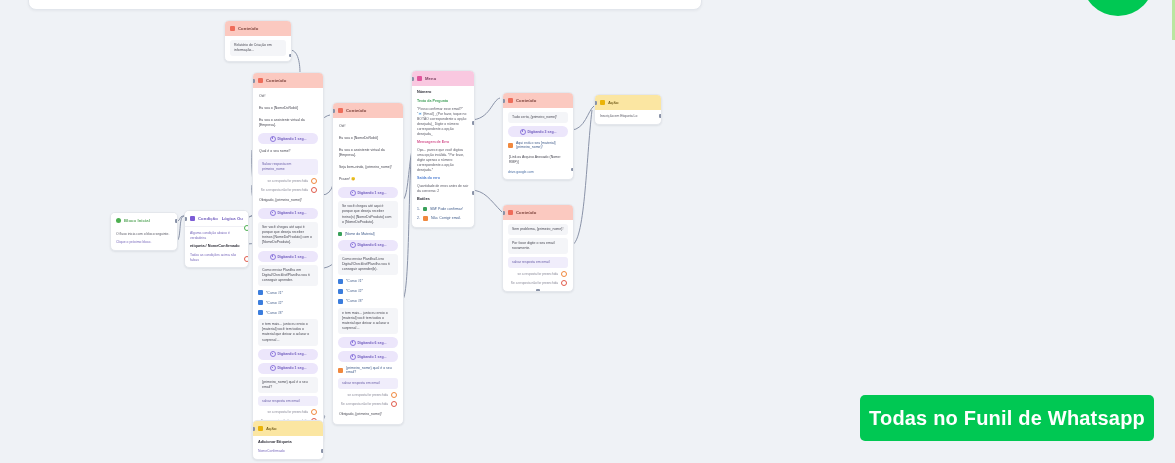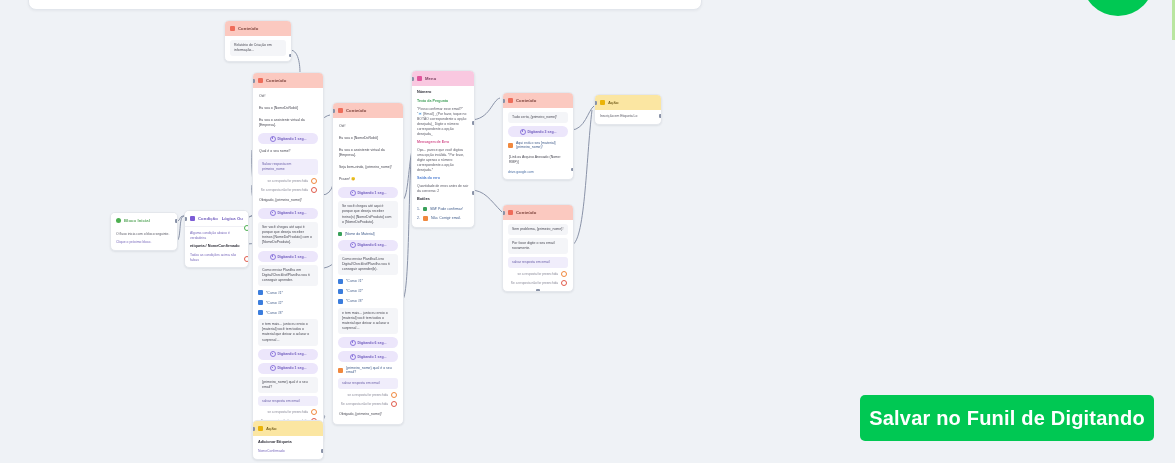--- a/index.html
+++ b/index.html
@@ -411,15 +411,15 @@
       <span>Ação</span>
     </div>
     <div class="node-body">
       <div class="lbl-dark">Adicionar Etiqueta</div>
       <div class="txt-purple">NomeConfirmado</div>
     </div>
     <span class="h l"></span>
     <span class="h rb" style="bottom:6px;"></span>
   </div>
 
-  <button class="save-btn">Salvar no Funil de Digitando</button>
+  <button class="save-btn">Todas no Funil de Whatsapp</button>
 
 </div>
 
 </body></html>

